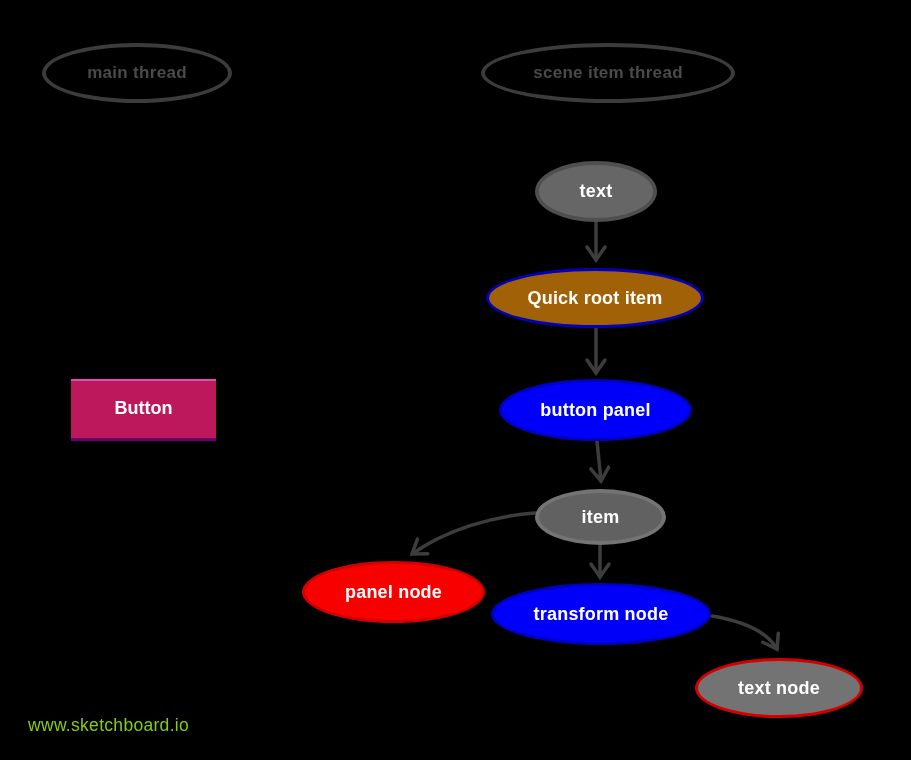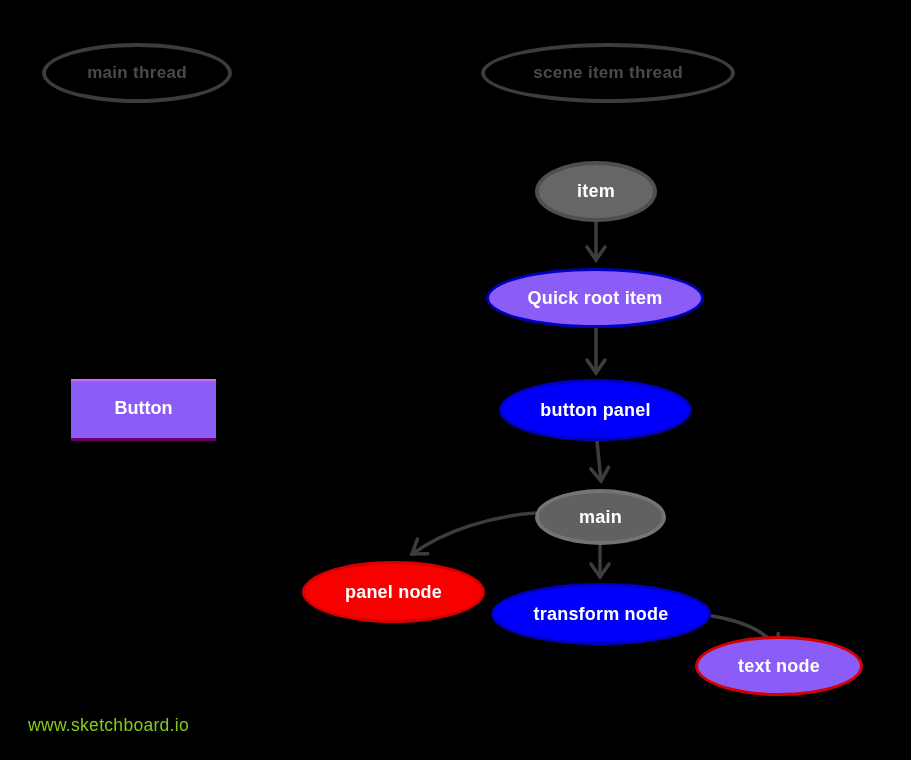--- a/index.html
+++ b/index.html
@@ -15,29 +15,29 @@
     white-space:nowrap;
   }
   .thread{
     position:absolute;box-sizing:border-box;display:flex;align-items:center;justify-content:center;
     border:4px solid #3c3c3c;border-radius:50%;background:transparent;
     color:#4a4a4a;font-weight:bold;font-size:17px;letter-spacing:.3px;white-space:nowrap;
   }
   .t-main{left:42px;top:43px;width:190px;height:60px;}
   .t-scene{left:481px;top:43px;width:254px;height:60px;}
   .n-root{left:535px;top:161px;width:122px;height:61px;background:#666666;border:4px solid #4f4f4f;}
-  .n-quick{left:486px;top:268px;width:218px;height:60px;background:#8b5cf6;border:3px solid #0000be;}
+  .n-quick{left:486px;top:268px;width:218px;height:60px;background:#a16207;border:3px solid #0000be;}
   .n-buttonnode{left:499px;top:379px;width:193px;height:62px;background:#0000fa;border:3px solid #0000be;}
   .n-node{left:535px;top:489px;width:131px;height:56px;background:#616161;border:4px solid #747474;}
   .n-panel{left:302px;top:561px;width:183px;height:62px;background:#f80000;border:3px solid #d40000;}
   .n-transform{left:491px;top:583px;width:220px;height:62px;background:#0000fa;border:3px solid #0000be;}
-  .n-text{left:695px;top:636px;width:168px;height:60px;background:#8b5cf6;border:3px solid #d40000;}
+  .n-text{left:695px;top:658px;width:168px;height:60px;background:#737373;border:3px solid #d40000;}
   .button-rect{
     position:absolute;left:71px;top:379px;width:145px;height:59px;box-sizing:border-box;
-    background:#8b5cf6;display:flex;align-items:center;justify-content:center;
+    background:#be185d;display:flex;align-items:center;justify-content:center;
     color:#ffffff;font-weight:bold;font-size:18px;
     box-shadow:inset 0 2px 0 rgba(255,120,255,.55), 0 3px 0 rgba(150,0,150,.7);
   }
   .watermark{
     position:absolute;left:28px;top:715px;color:#84cc16;font-size:17.5px;font-weight:normal;
     letter-spacing:.3px;
   }
 </style>
 </head>
 <body>
@@ -63,30 +63,30 @@
   </div>
   <div class="thread t-scene">
     <span>scene item thread</span>
   </div>
 
   <div class="button-rect">
     <span>Button</span>
   </div>
 
   <div class="shape n-root">
-    <span>item</span>
+    <span>text</span>
   </div>
   <div class="shape n-quick">
     <span>Quick root item</span>
   </div>
   <div class="shape n-buttonnode">
     <span>button panel</span>
   </div>
   <div class="shape n-node">
-    <span>main</span>
+    <span>item</span>
   </div>
   <div class="shape n-panel">
     <span>panel node</span>
   </div>
   <div class="shape n-transform">
     <span>transform node</span>
   </div>
   <div class="shape n-text">
     <span>text node</span>
   </div>

